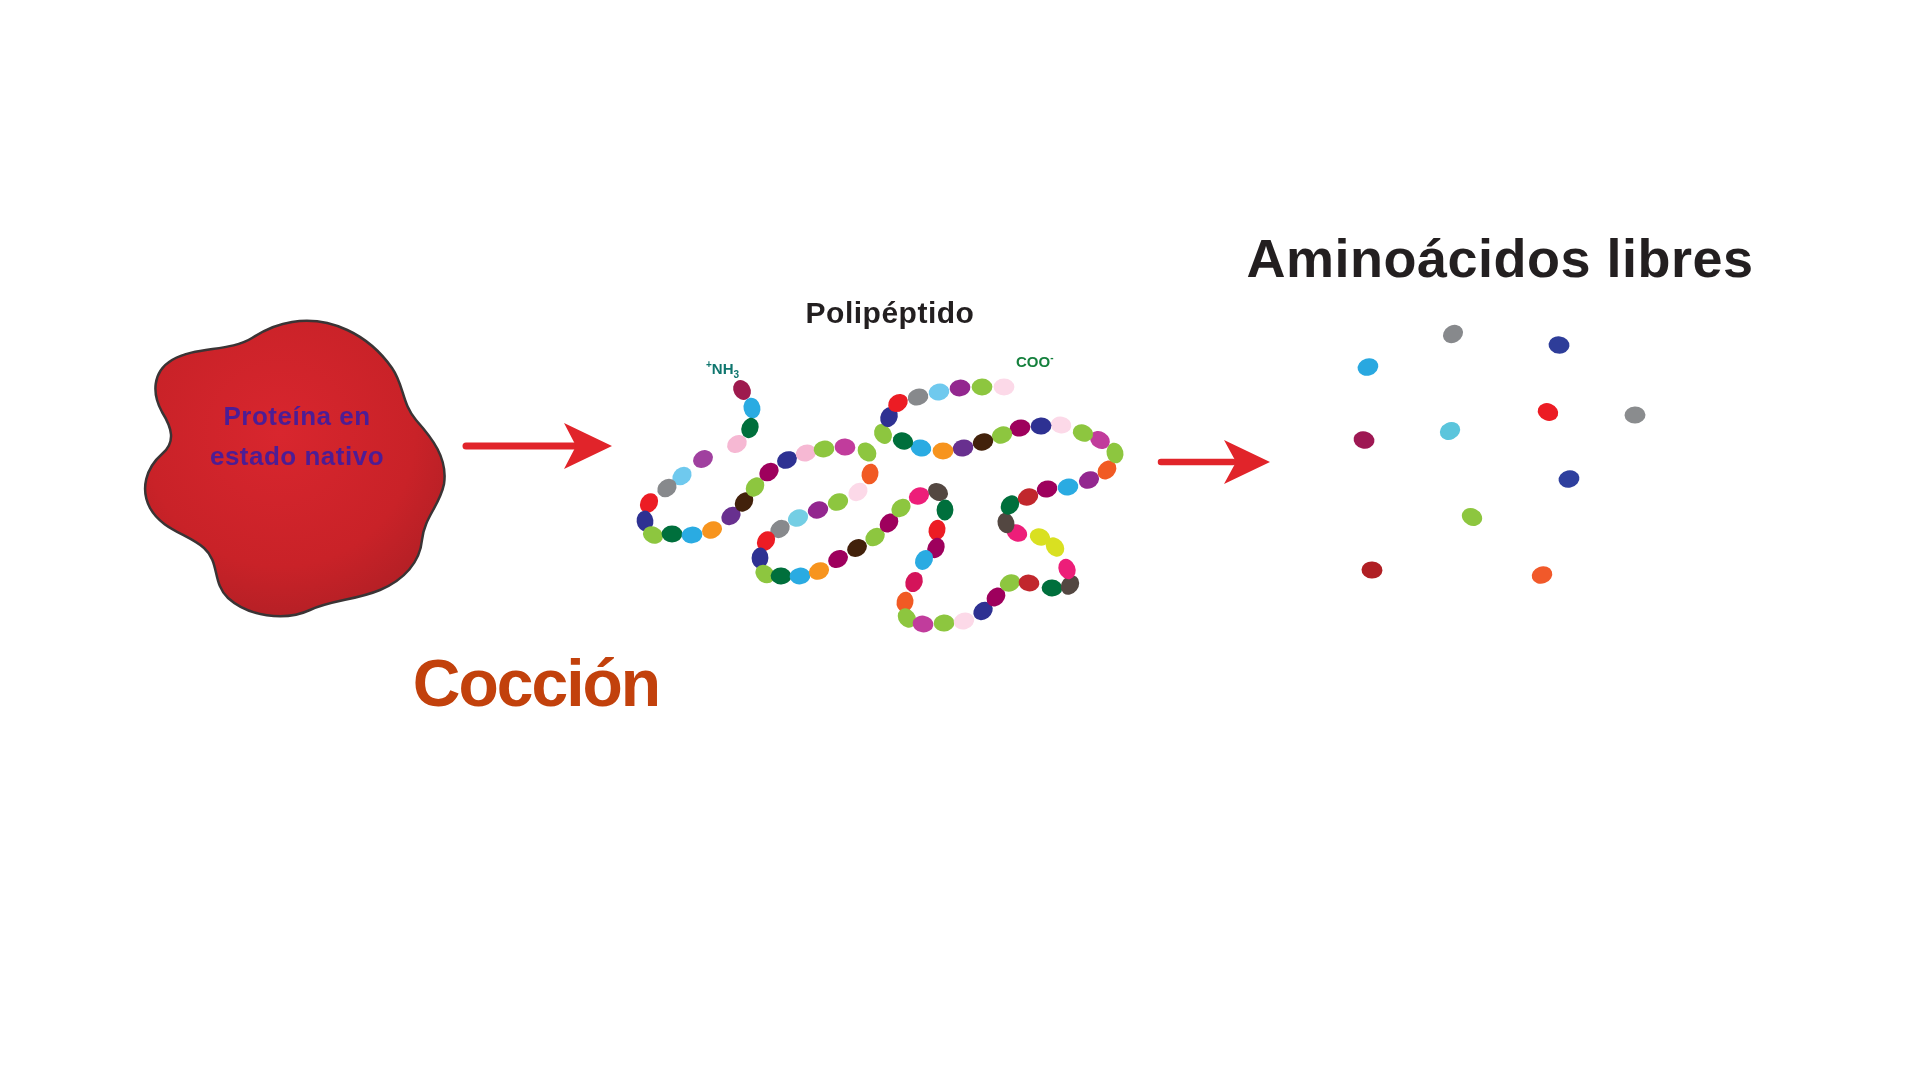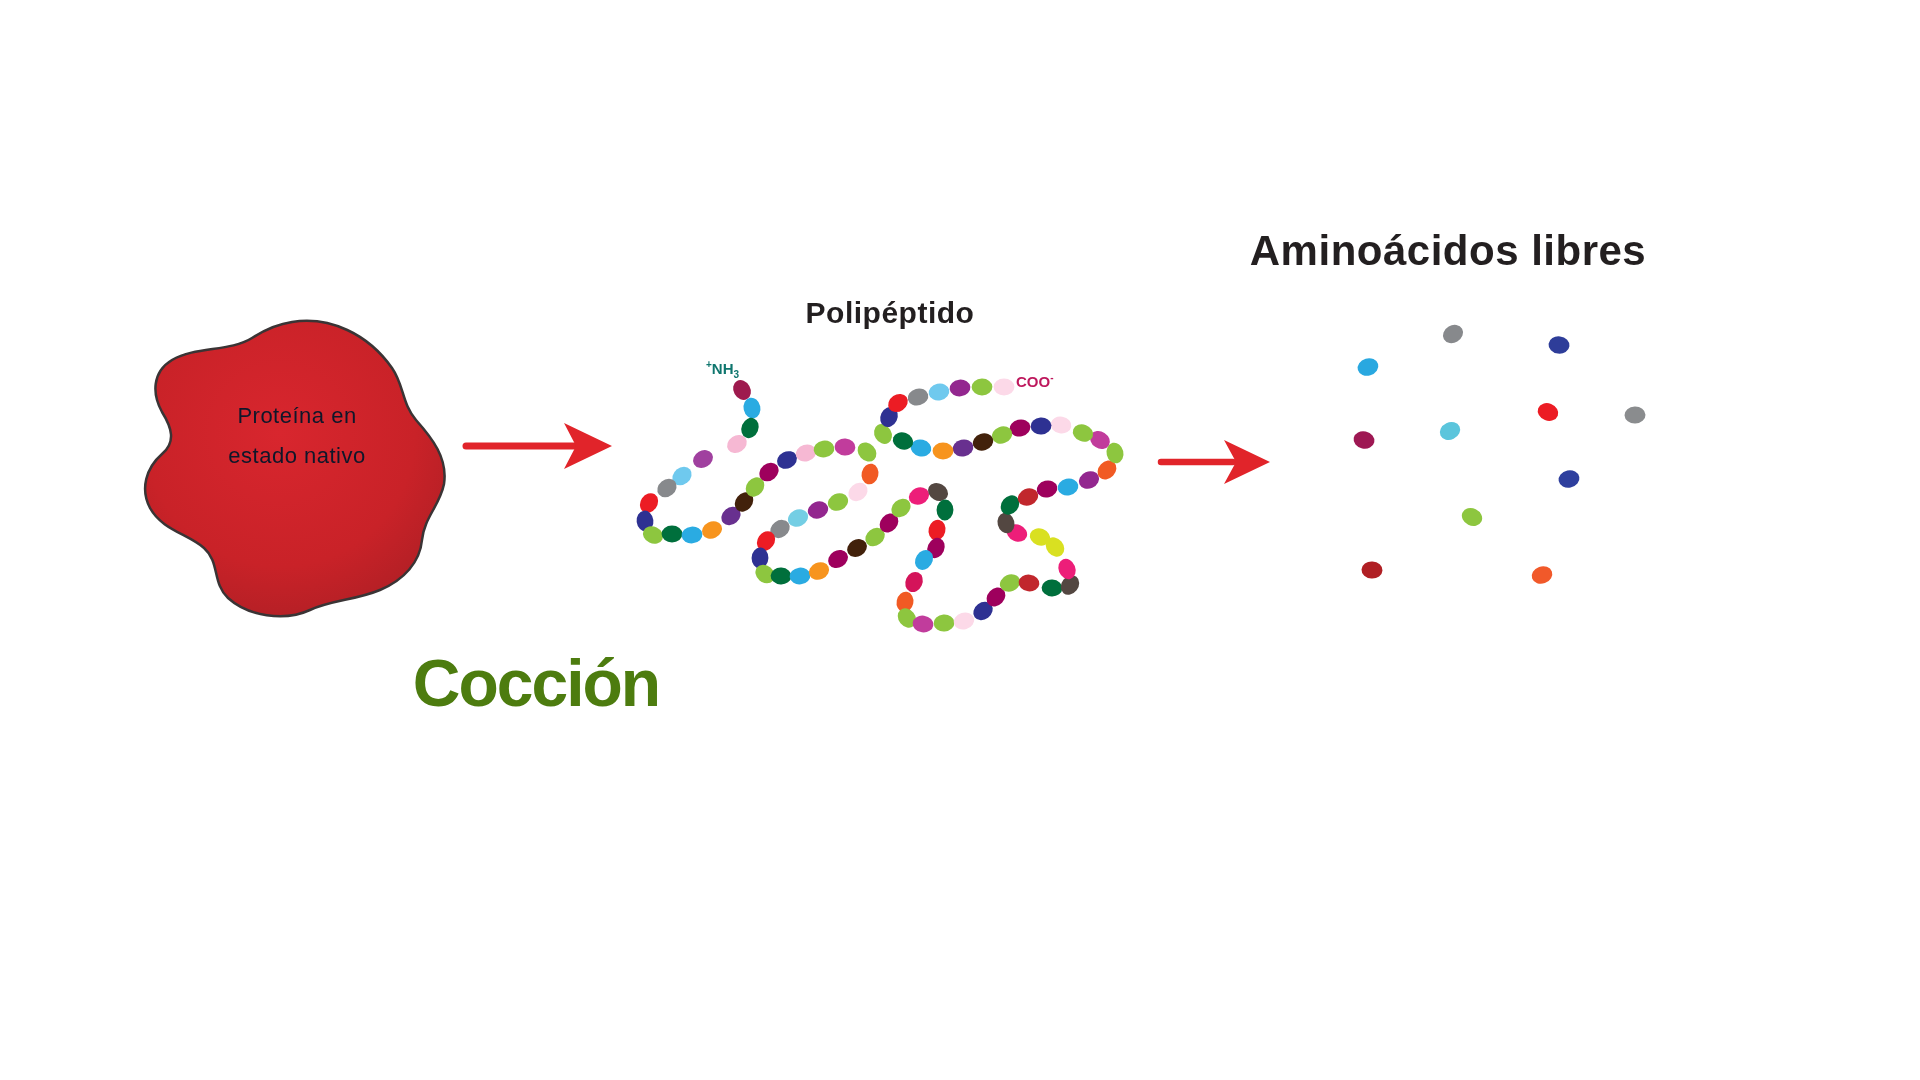--- a/index.html
+++ b/index.html
@@ -25,53 +25,53 @@
   }
   .label {
     position: absolute;
     white-space: nowrap;
     user-select: none;
   }
   .blob-label {
     left: 297px;
     top: 396px;
     transform: translateX(-50%);
-    color: #0f172a;
-    font-weight: normal;
-    font-size: 22px;
+    color: #4c1d95;
+    font-weight: bold;
+    font-size: 26px;
     line-height: 40px;
     text-align: center;
     letter-spacing: 0.5px;
   }
   .section-title {
     color: #231f20;
     font-weight: bold;
     font-size: 30px;
     letter-spacing: 0.5px;
     transform: translateX(-50%);
   }
   .title-polypeptide { left: 890px; top: 296px; }
-  .title-amino { left: 1448px; top: 227px; font-size: 42px; }
+  .title-amino { left: 1500px; top: 227px; font-size: 54px; }
   .cooking-label {
     left: 536px;
     top: 645px;
     transform: translateX(-50%);
-    color: #4d7c0f;
+    color: #c2410c;
     font-weight: bold;
     font-size: 66px;
     letter-spacing: -2px;
   }
   .terminus {
     font-weight: bold;
     font-size: 15px;
   }
   .terminus sup { font-size: 10px; }
   .terminus sub { font-size: 10px; }
   .nh3 { left: 706px; top: 359px; color: #0f766e; }
-  .coo { left: 1016px; top: 372px; color: #be185d; }
+  .coo { left: 1016px; top: 352px; color: #15803d; }
 </style>
 </head>
 <body>
 
 <div class="stage">
 
   <svg class="diagram" viewBox="0 0 1920 1080">
     <defs>
       <radialGradient id="blobGrad" cx="45%" cy="38%" r="75%">
         <stop offset="0%" stop-color="#d8262e"></stop>

